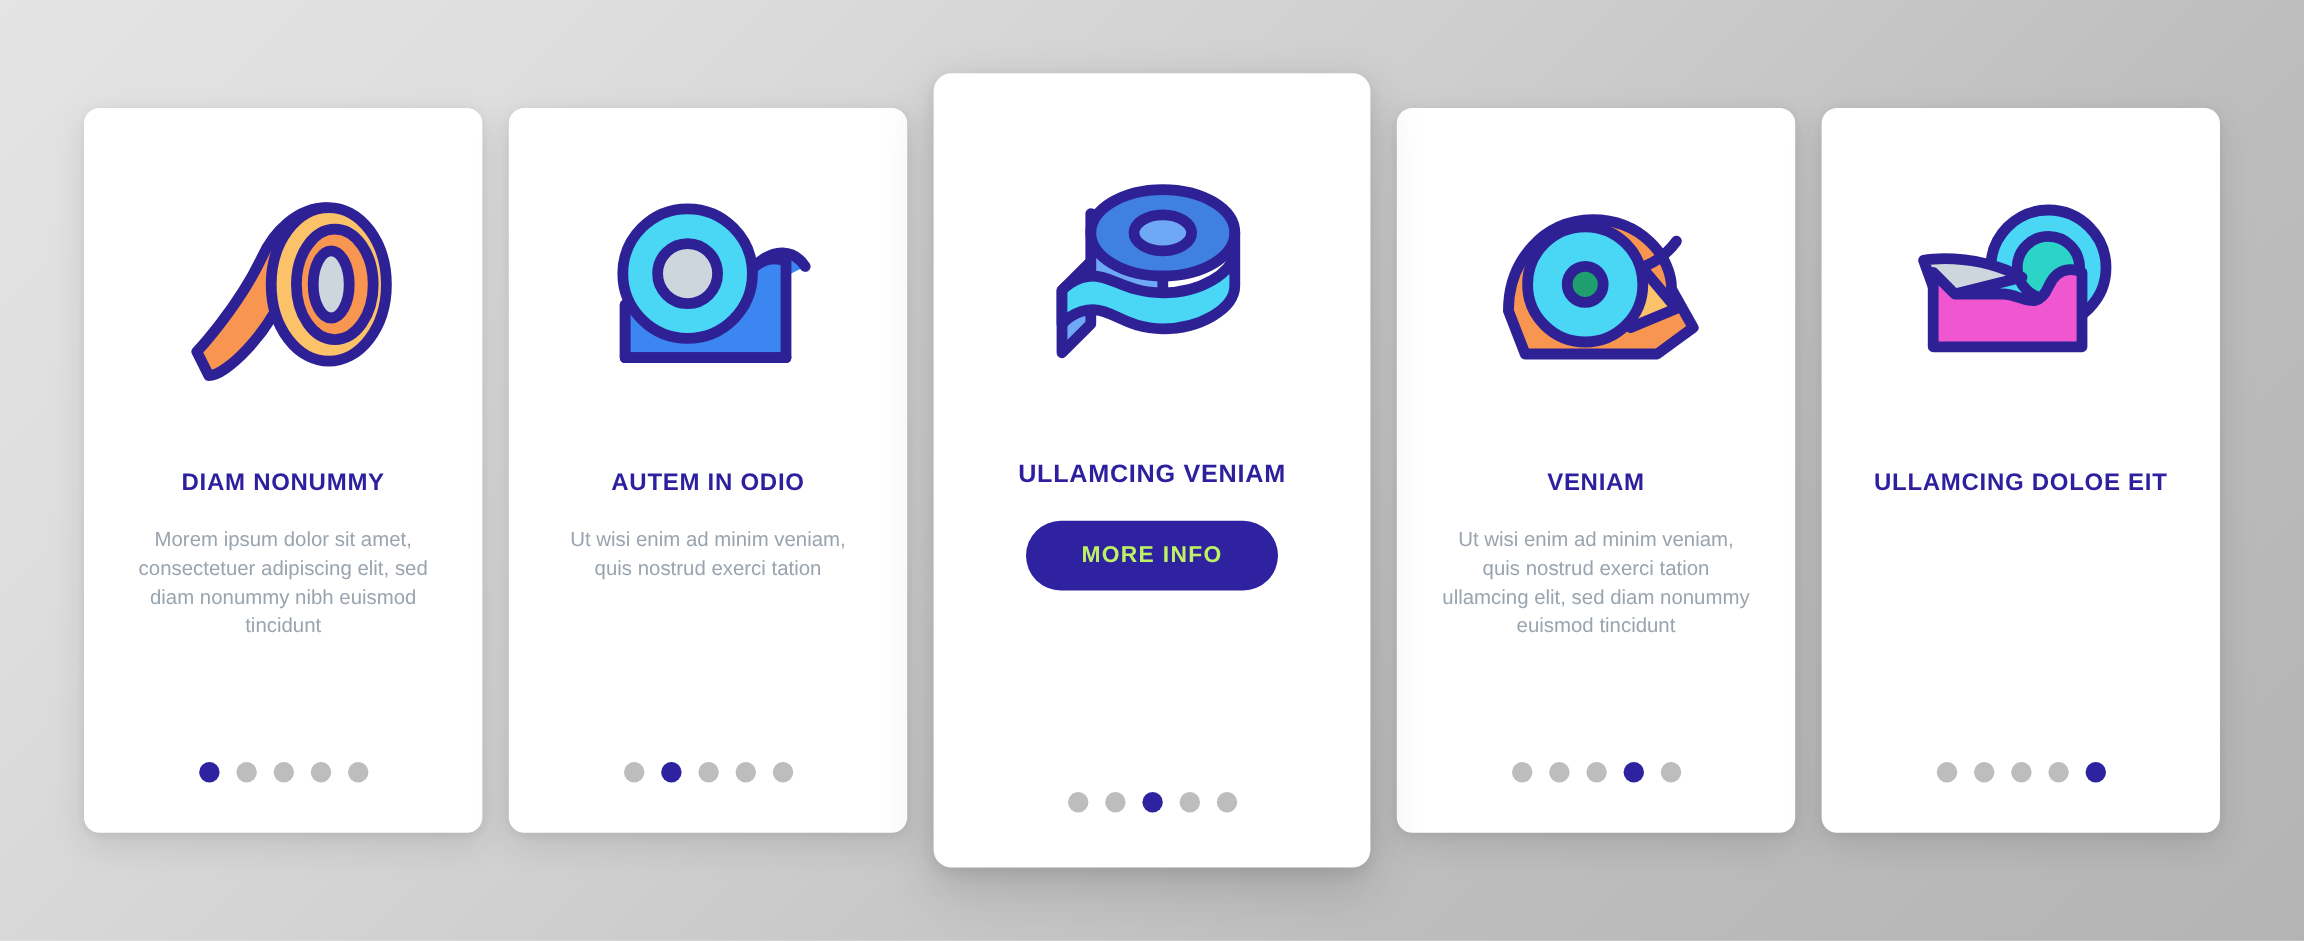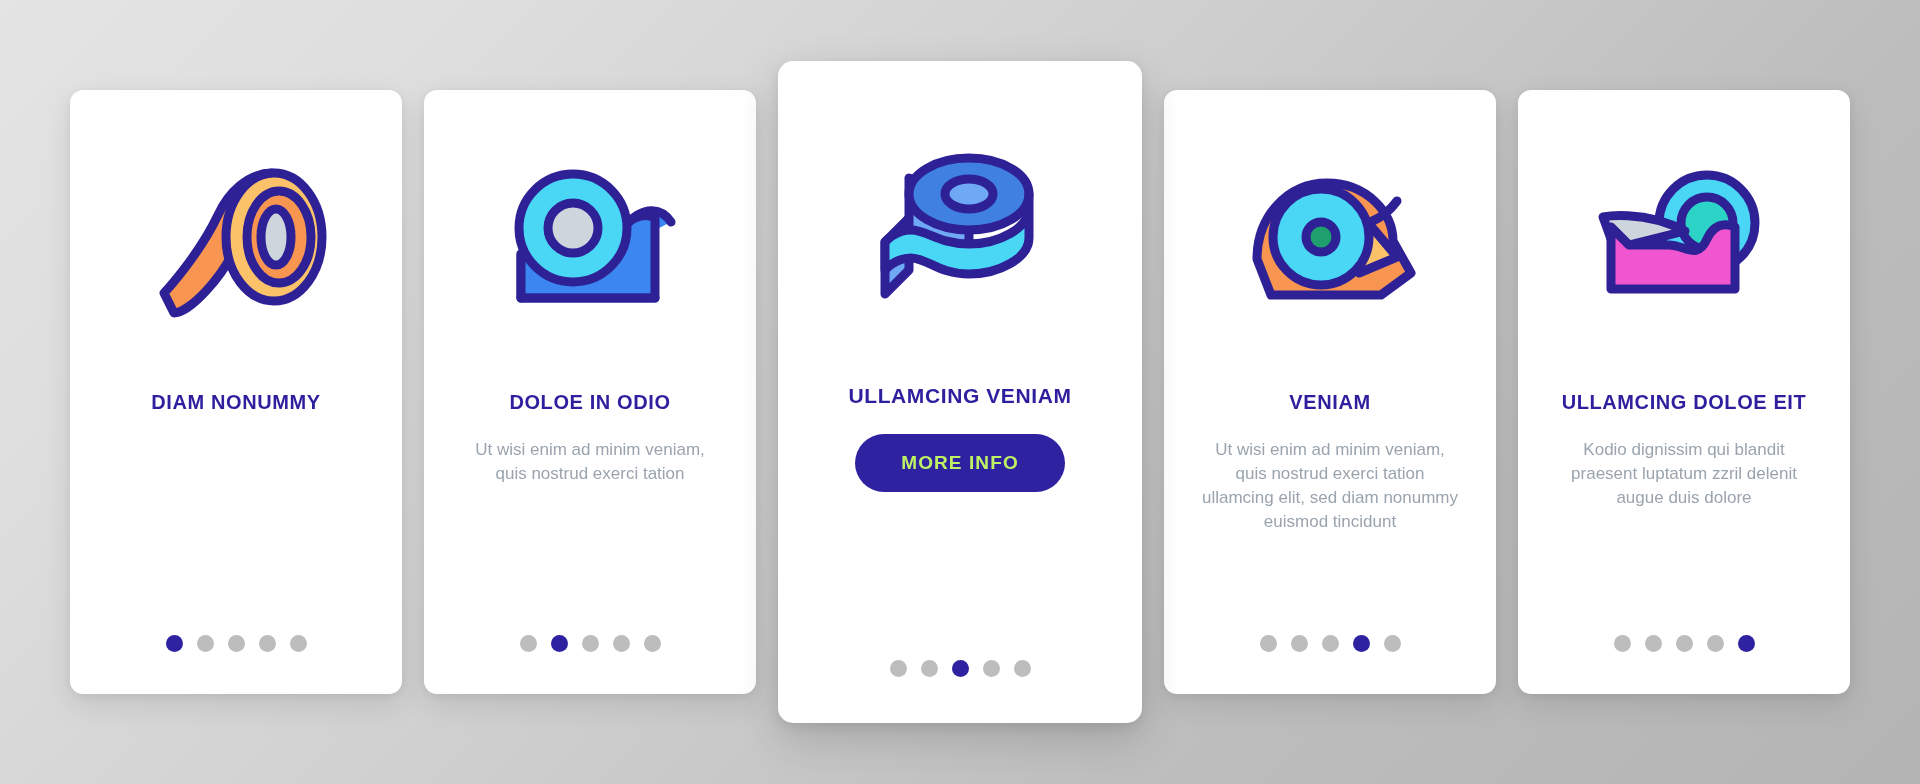--- a/index.html
+++ b/index.html
@@ -149,20 +149,21 @@
         <svg width="200" height="175" viewBox="0 0 200 175" fill="none">
           <g stroke="#2e2196" stroke-width="9" stroke-linejoin="round" stroke-linecap="round">
             <path d="M38 160 L28 140 C28 140 62 104 82 62 C92 40 112 20 136 20 L150 46 C130 46 112 62 104 84 C88 126 52 160 38 160 Z" fill="#f79551"></path>
             <ellipse cx="138" cy="84" rx="48" ry="64" fill="#fbc26a"></ellipse>
             <ellipse cx="143" cy="84" rx="32" ry="46" fill="#f79551"></ellipse>
             <ellipse cx="140" cy="84" rx="15" ry="28" fill="#cdd5dd"></ellipse>
           </g>
         </svg>
       </div>
       <h2 class="card-title">DIAM NONUMMY</h2>
+      <p class="card-body">Morem ipsum dolor sit amet, consectetuer adipiscing elit, sed diam nonummy nibh euismod tincidunt</p>
       <div class="dots">
         <span class="dot active"></span>
         <span class="dot"></span>
         <span class="dot"></span>
         <span class="dot"></span>
         <span class="dot"></span>
       </div>
     </div>
 
     <div class="card">
@@ -170,21 +171,21 @@
         <svg width="190" height="165" viewBox="0 0 190 165" fill="none">
           <g stroke="#2e2196" stroke-width="9" stroke-linejoin="round" stroke-linecap="round">
             <path d="M26 140 L26 96 C26 96 92 112 128 70 C150 44 168 52 176 64" fill="#3b86f0"></path>
             <path d="M26 140 L26 96 C26 96 92 112 128 70 C140 56 152 56 160 60 L160 140 Z" fill="#3b86f0"></path>
             <circle cx="78" cy="70" r="54" fill="#4ad7f5"></circle>
             <circle cx="78" cy="70" r="25" fill="#cdd5dd"></circle>
             <path d="M26 140 L160 140" fill="none"></path>
           </g>
         </svg>
       </div>
-      <h2 class="card-title">DOLOE IN ODIO</h2>
+      <h2 class="card-title">AUTEM IN ODIO</h2>
       <p class="card-body">Ut wisi enim ad minim veniam, quis nostrud exerci tation</p>
       <div class="dots">
         <span class="dot"></span>
         <span class="dot active"></span>
         <span class="dot"></span>
         <span class="dot"></span>
         <span class="dot"></span>
       </div>
     </div>
 
@@ -239,21 +240,20 @@
         <svg width="190" height="150" viewBox="0 0 190 150" fill="none">
           <g stroke="#2e2196" stroke-width="9" stroke-linejoin="round" stroke-linecap="round">
             <circle cx="118" cy="58" r="48" fill="#4ad7f5"></circle>
             <circle cx="118" cy="58" r="26" fill="#2bd4c6"></circle>
             <path d="M14 52 C14 52 54 44 96 66 L40 80 L22 74 Z" fill="#cdd5dd"></path>
             <path d="M22 62 L22 124 L146 124 L146 62 C146 62 128 52 118 74 C108 96 96 80 80 80 L40 80 Z" fill="#f056cf"></path>
           </g>
         </svg>
       </div>
       <h2 class="card-title">ULLAMCING DOLOE EIT</h2>
-      <p class="card-body">Kodio dignissim qui blandit praesent luptatum zzril delenit augue duis dolore</p>
       <div class="dots">
         <span class="dot"></span>
         <span class="dot"></span>
         <span class="dot"></span>
         <span class="dot"></span>
         <span class="dot active"></span>
       </div>
     </div>
 
   </div>

